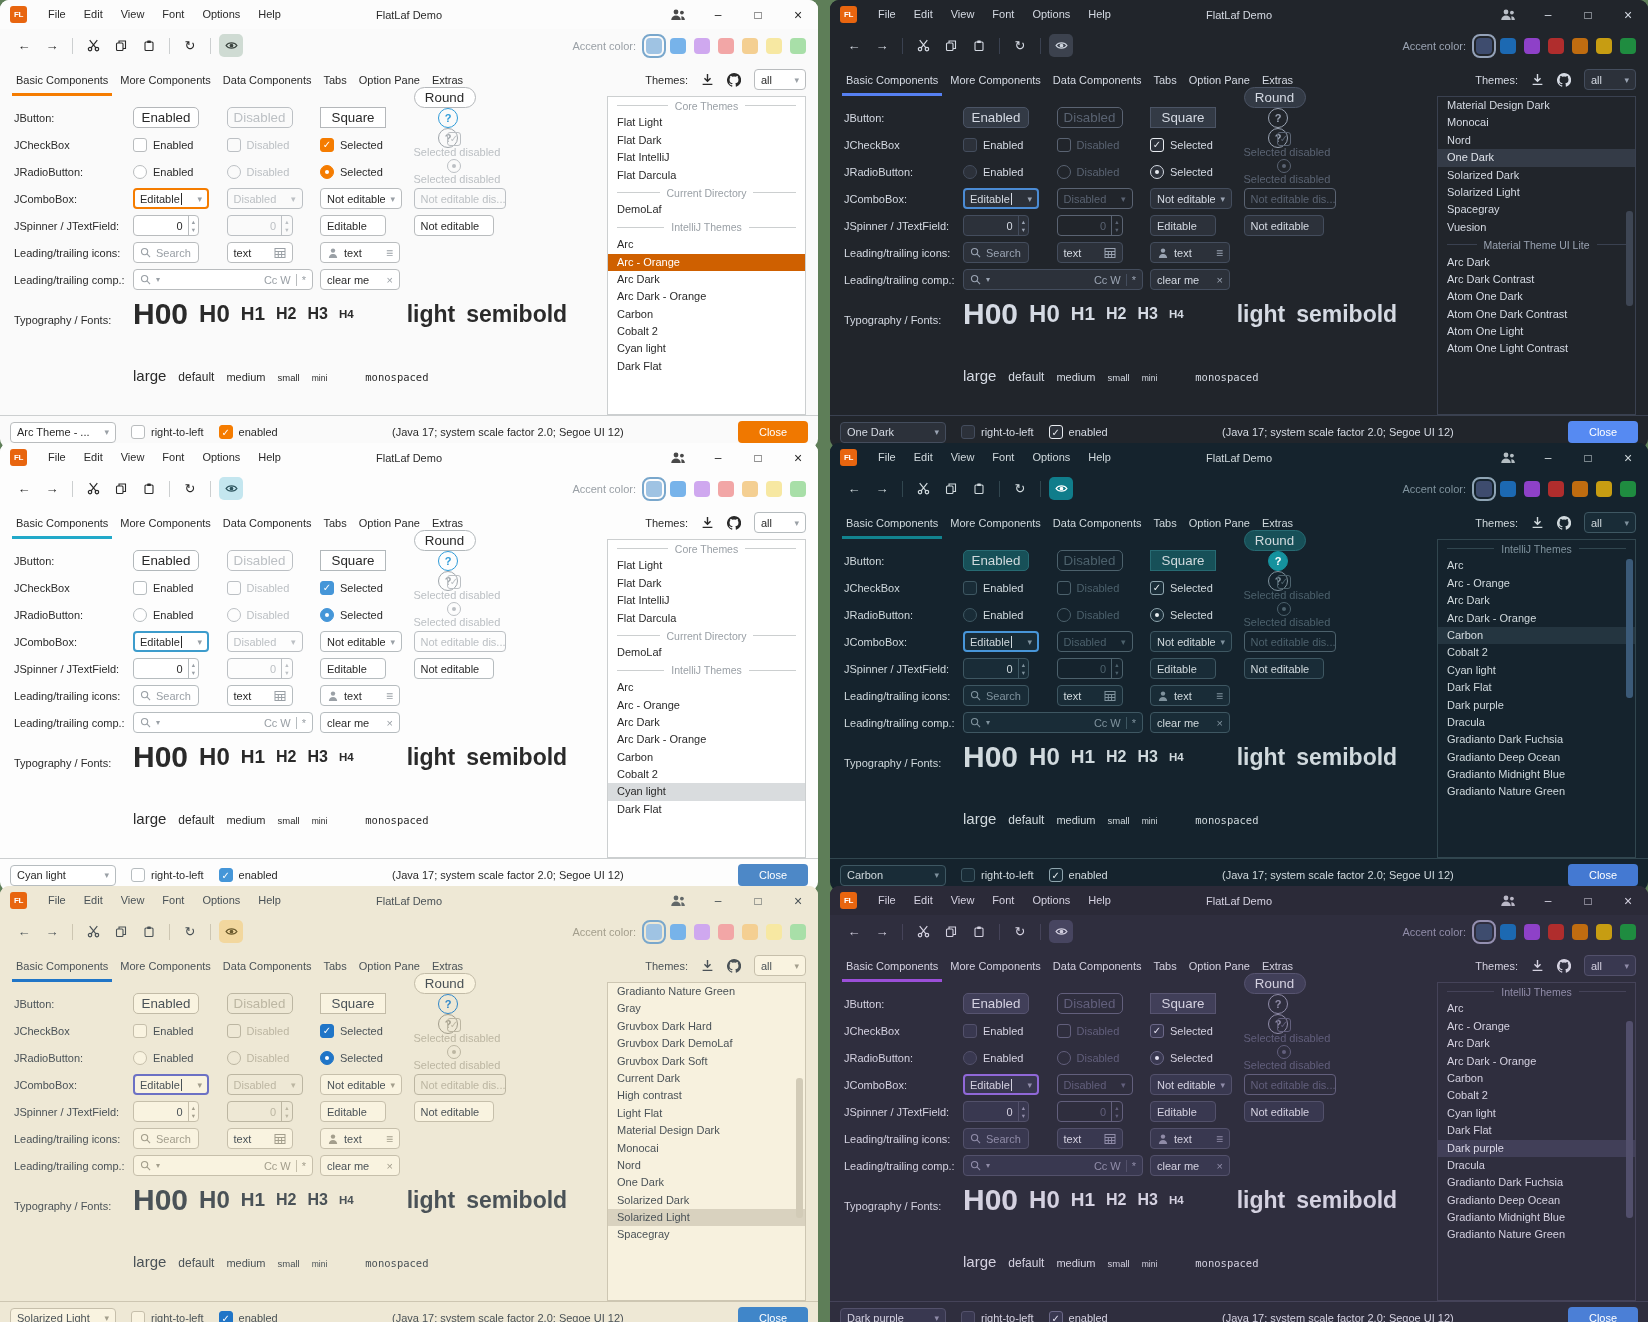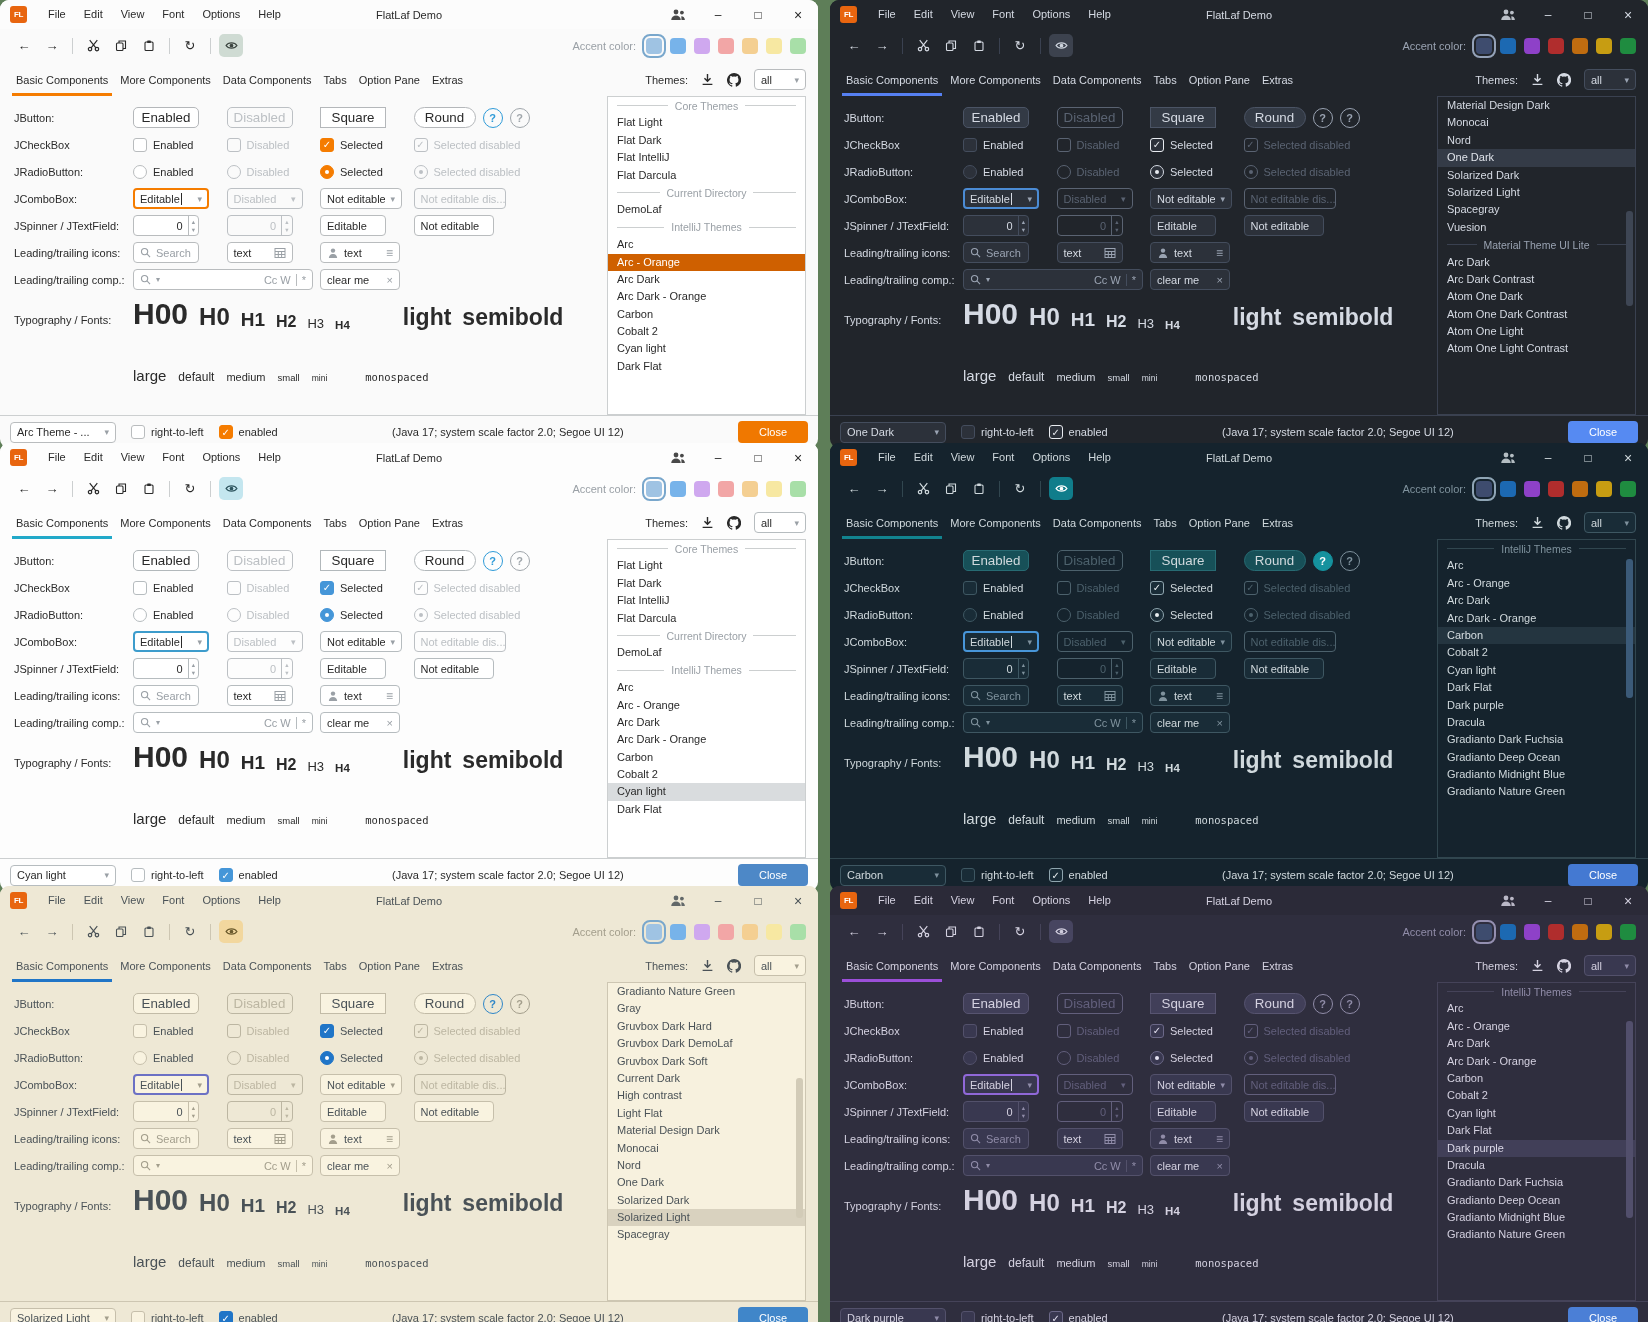--- a/index.html
+++ b/index.html
@@ -39,21 +39,21 @@
   .combo{height:21px;border:1px solid var(--control-border);background:var(--control-bg);display:flex;
          align-items:center;padding:0 6px;border-radius:4px;box-sizing:border-box;white-space:nowrap;overflow:hidden;}
   .combo .arrow{margin-left:auto;color:var(--muted);font-size:9px;padding-left:5px;}
   .combo-all{width:52px;}
   
   .bodyrow{flex:1;display:flex;min-height:0;padding:0 12px 0 14px;}
   .content{width:585px;flex:none;padding-top:8px;}
   .crow{display:flex;align-items:center;height:27px;}
   .rlabel{width:119px;flex:none;}
   .slot{width:93.5px;flex:none;display:flex;align-items:center;}
-  .slot.last{width:auto;}
+  .slot.last{width:auto;flex-direction:column;}
   .btn{height:21px;width:66px;border:1px solid var(--btn-border);background:var(--btn-bg);color:var(--fg);
        border-radius:5px;display:flex;align-items:center;justify-content:center;box-sizing:border-box;}
   .btn.square{border-radius:0;}
   .btn.round{border-radius:11px;width:62px;}
   .btn.dis{background:transparent;border-color:var(--disabled);color:var(--disabled);}
   .help{width:20px;height:20px;border-radius:50%;border:1.5px solid var(--help2);color:var(--help2);
         display:flex;align-items:center;justify-content:center;font-weight:bold;margin-left:7px;box-sizing:border-box;flex:none;}
   .help.h1{border-color:var(--help1);color:var(--help1);}
   .filled-help .help.h1{background:var(--help1);color:#fff;}
   .cbox{width:14px;height:14px;border:1px solid var(--control-border);border-radius:3px;background:var(--control-bg);
@@ -86,24 +86,24 @@
           display:flex;align-items:center;padding:0 6px;gap:5px;border-radius:4px;box-sizing:border-box;white-space:nowrap;}
   .tfield .ph{color:var(--muted);}
   .tfield .tic{color:var(--muted);display:flex;align-items:center;}
   .tfield .right{margin-left:auto;display:flex;align-items:center;gap:3px;color:var(--muted);}
   .tfield.w80{width:80px;}
   .tfield.wide{width:180px;margin-right:7px;}
   .mini-arrow{font-size:8px;color:var(--muted);}
   .fsep{width:1px;height:12px;background:var(--control-border);margin:0 2px;}
   
   .typo-row{display:flex;align-items:baseline;height:54px;margin-top:4px;}
-  .typo{display:flex;align-items:flex-end;gap:11px;}
+  .typo{display:flex;align-items:center;gap:11px;}
   .h00{font-size:30px;font-weight:bold;} .h0{font-size:24px;font-weight:bold;}
   .h1s{font-size:19px;font-weight:bold;} .h2s{font-size:16px;font-weight:bold;}
-  .h3s{font-size:13px;font-weight:normal;} .h4s{font-size:11.5px;font-weight:bold;}
+  .h3s{font-size:16px;font-weight:bold;} .h4s{font-size:11.5px;font-weight:bold;}
   .wlight{font-size:23px;font-weight:700;margin-left:42px;}
   .wsemi{font-size:23px;font-weight:700;}
   .sizes-row{display:flex;align-items:baseline;margin-left:119px;gap:12px;margin-top:16px;}
   .sz-large{font-size:15px;} .sz-default{font-size:12px;} .sz-medium{font-size:11px;}
   .sz-small{font-size:9.5px;} .sz-mini{font-size:8.5px;}
   .sz-mono{font-family:"DejaVu Sans Mono",monospace;font-size:10.5px;margin-left:26px;}
   
   .themelist-wrap{flex:1;margin-left:8px;position:relative;border:1px solid var(--list-border);
                   background:var(--list-bg);overflow:hidden;align-self:stretch;}
   .litem{height:17.4px;line-height:17.4px;padding:0 9px;white-space:nowrap;overflow:hidden;}

